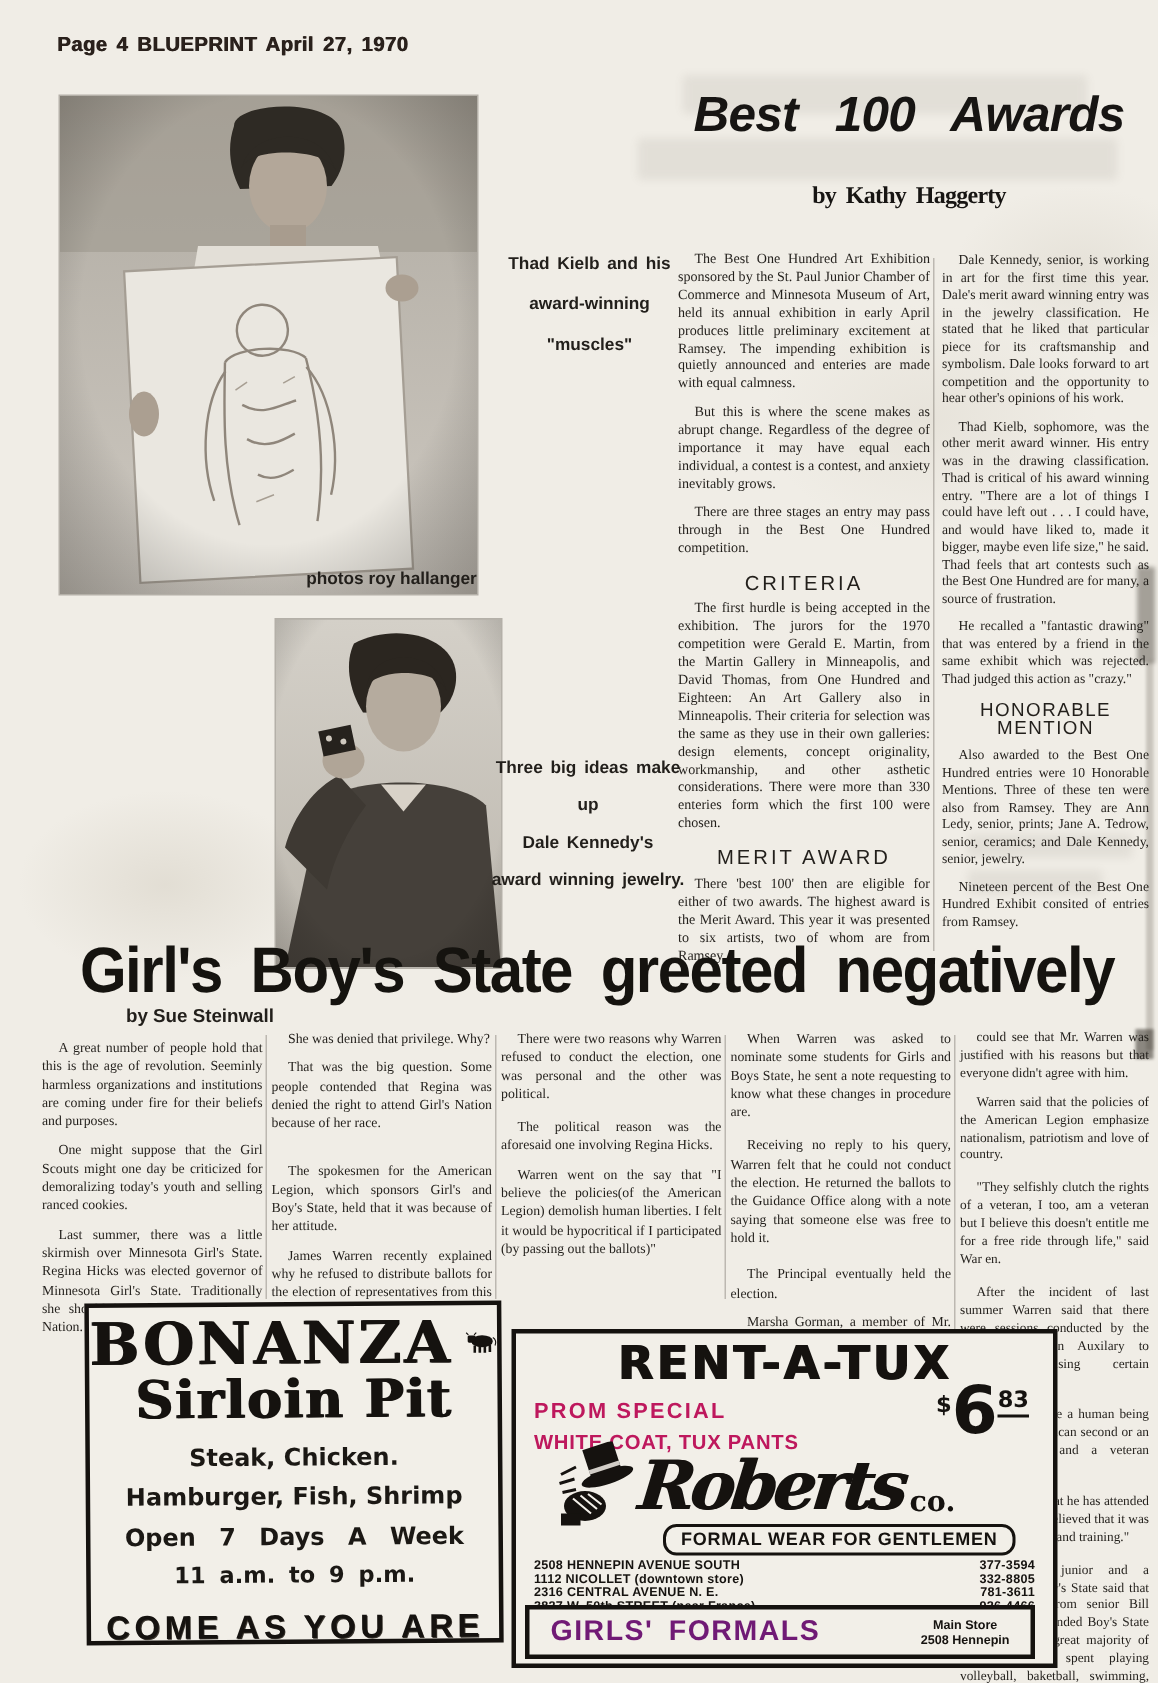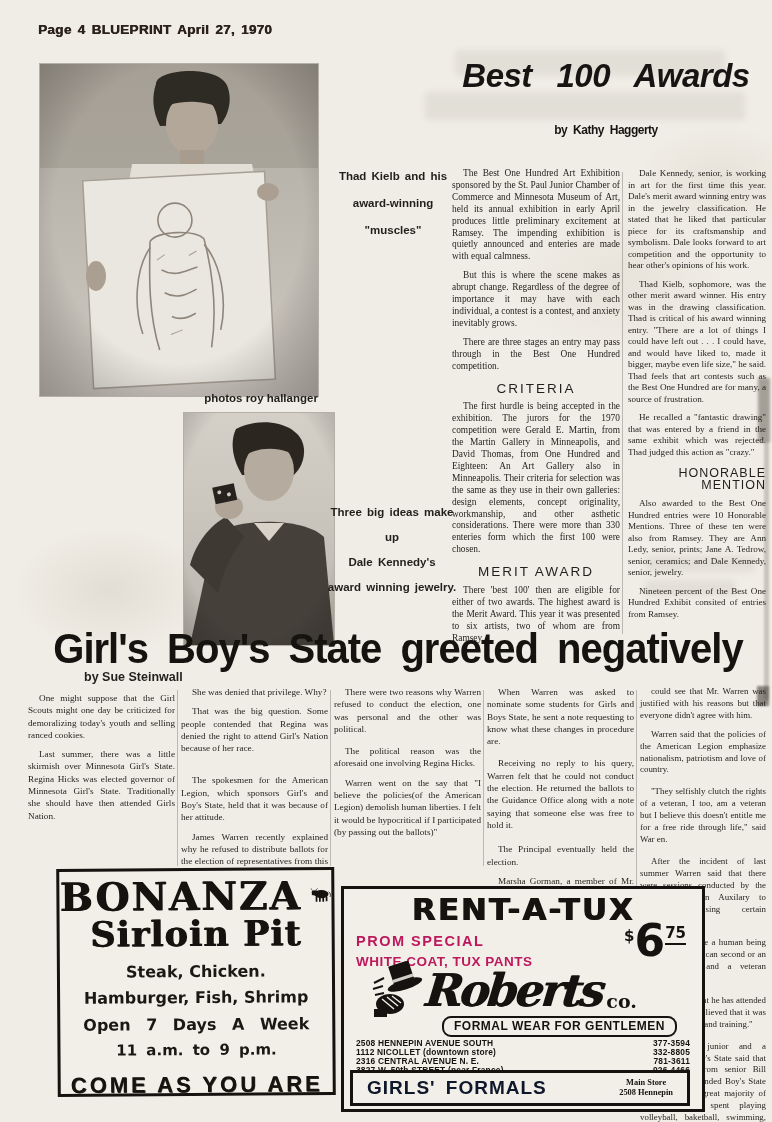--- a/index.html
+++ b/index.html
@@ -25,21 +25,21 @@
          text-align:center; word-spacing:2px; }
   .vrule { position:absolute; width:1px; background:rgba(70,64,56,.30); }
   .ghost { position:absolute; background:#6f695f; opacity:.10; filter:blur(3px); border-radius:3px; }
 
   .masthead { font-family:"Liberation Sans", sans-serif; font-weight:700; font-size:13.5px;
               letter-spacing:.3px; word-spacing:2px; color:#2a211c; text-shadow:.5px 0 0 #2a211c; }
 
   .hl1 { font-family:"Liberation Sans", sans-serif; font-weight:700; font-style:italic;
          font-size:33px; line-height:47px; word-spacing:16px; letter-spacing:-.5px;
          text-align:center; color:#171513; }
-  .hl1-by { font-style:normal; font-weight:700; font-size:12px; word-spacing:3px; margin-top:8px; }
+  .hl1-by { font-style:normal; font-weight:700; font-size:16px; word-spacing:3px; margin-top:8px;font-family:Liberation Serif, serif; }
 
   .hl2 { font-family:"Liberation Sans", sans-serif; font-weight:700; font-size:40px;
          letter-spacing:-1px; word-spacing:9px; white-space:nowrap; text-align:center;
          transform:scaleY(1.07); transform-origin:top; color:#15130f; }
   .by2 { font-family:"Liberation Sans", sans-serif; font-weight:700; font-size:12.5px; }
 
   
   .bonanza { border:3px solid #15120f; background:#f2efe8; transform:rotate(-.4deg);
              text-align:center; overflow:hidden; z-index:5; }
   .bz-name { font-family:"DejaVu Serif", serif; font-weight:900; font-size:39px; letter-spacing:2px;
@@ -79,22 +79,22 @@
                padding:1px 10px 2px; font-family:"Liberation Sans", sans-serif; font-weight:700;
                font-size:12px; letter-spacing:.5px; color:#15120f; background:#f2efe8; }
   .tux-addr { position:absolute; top:150px; left:12px; width:334px; }
   .tux-addr .row { display:flex; justify-content:space-between;
                font-family:"Liberation Sans", sans-serif; font-weight:700; font-size:8.4px;
                line-height:8.9px; letter-spacing:.2px; color:#15120f; }
   .girls-box { position:absolute; top:181px; left:6px; width:340px; height:36px;
                border:3px solid #15120f; display:flex; justify-content:space-between;
                align-items:center; padding:2px 14px; background:#f2efe8; }
   .girls-name { font-family:"Liberation Sans", sans-serif; font-weight:700; font-size:19px;
-               letter-spacing:1px; word-spacing:4px; color:#0f172a; }
-  .girls-store { font-family:Liberation Serif, serif; font-weight:700; font-size:8.4px;
+               letter-spacing:1px; word-spacing:4px; color:#701a75; }
+  .girls-store { font-family:Liberation Sans, sans-serif; font-weight:700; font-size:8.4px;
                text-align:center; line-height:10px; color:#15120f; }
 
   .photo-frame { box-shadow:0 0 0 1px rgba(90,84,74,.4); }
   .credit { font-family:"Liberation Sans", sans-serif; font-weight:700; font-size:11.5px; }
   .edge { position:absolute; pointer-events:none; }
 </style>
 </head>
 <body>
 
 <div class="abs masthead" style="left:38px; top:22px;">Page 4 BLUEPRINT April 27, 1970</div>
@@ -144,21 +144,21 @@
           <path d="M150,192 L158,188"></path>
           <path d="M128,270 L140,266"></path>
       </g>
     </g>
     <ellipse cx="56" cy="212" rx="10" ry="15" fill="#ab9f91"></ellipse>
     <ellipse cx="228" cy="128" rx="11" ry="9" fill="#ab9f91"></ellipse>
     <rect width="278" height="332" fill="url(#vig1)"></rect>
   </svg>
 </div>
 
-<div class="abs credit" style="left:196px; top:392px; width:130px; text-align:center;">photos roy hallanger</div>
+<div class="abs credit" style="left:196px; top:380px; width:130px; text-align:center;">photos roy hallanger</div>
 
 <div class="abs photo-frame" style="left:184px; top:413px; width:150px; height:232px;">
   <svg width="150" height="232" viewBox="0 0 150 232">
     <defs>
       <linearGradient id="pbg2" x1="0" y1="0" x2="0" y2="1">
         <stop offset="0" stop-color="#d4d0c8"></stop>
           <stop offset="1" stop-color="#bcb7ae"></stop>
       </linearGradient>
       <radialGradient id="vig2" cx=".5" cy=".45" r=".8">
         <stop offset=".65" stop-color="rgba(0,0,0,0)"></stop>
@@ -195,46 +195,47 @@
 <div class="abs cap" style="left:322px; top:500px; width:140px; line-height:25px;">
   <div>Three big ideas make up</div>
   <div>Dale Kennedy's</div>
   <div>award winning jewelry.</div>
 </div>
 
 <div class="vrule" style="left:622px; top:172px; height:462px;"></div>
 
 <div class="abs body-txt a1c" style="left:452px; top:168px; width:168px; height:478px; overflow:hidden;">
   <p>The Best One Hundred Art Exhibition sponsored by the St. Paul Junior Chamber of Commerce and Minnesota Museum of Art, held its annual exhibition in early April produces little preliminary excitement at Ramsey. The impending exhibition is quietly announced and enteries are made with equal calmness.</p>
-  <p>But this is where the scene makes as abrupt change. Regardless of the degree of importance it may have with each individual, a contest is a contest, and anxiety inevitably grows.</p>
+  <p>But this is where the scene makes as abrupt change. Regardless of the degree of importance it may have equal each individual, a contest is a contest, and anxiety inevitably grows.</p>
   <p>There are three stages an entry may pass through in the Best One Hundred competition.</p>
   <div class="sec-head">CRITERIA</div>
   <p>The first hurdle is being accepted in the exhibition. The jurors for the 1970 competition were Gerald E. Martin, from the Martin Gallery in Minneapolis, and David Thomas, from One Hundred and Eighteen: An Art Gallery also in Minneapolis. Their criteria for selection was the same as they use in their own galleries: design elements, concept originality, workmanship, and other asthetic considerations. There were more than 330 enteries form which the first 100 were chosen.</p>
   <div class="sec-head">MERIT AWARD</div>
   <p>There 'best 100' then are eligible for either of two awards. The highest award is the Merit Award. This year it was presented to six artists, two of whom are from Ramsey.</p>
 </div>
 
 <div class="abs body-txt a1c" style="left:628px; top:168px; width:138px; height:466px; overflow:hidden; font-size:9.1px; line-height:11.5px;">
   <p>Dale Kennedy, senior, is working in art for the first time this year. Dale's merit award winning entry was in the jewelry classification. He stated that he liked that particular piece for its craftsmanship and symbolism. Dale looks forward to art competition and the opportunity to hear other's opinions of his work.</p>
   <p>Thad Kielb, sophomore, was the other merit award winner. His entry was in the drawing classification. Thad is critical of his award winning entry. "There are a lot of things I could have left out . . . I could have, and would have liked to, made it bigger, maybe even life size," he said. Thad feels that art contests such as the Best One Hundred are for many, a source of frustration.</p>
   <p>He recalled a "fantastic drawing" that was entered by a friend in the same exhibit which was rejected. Thad judged this action as "crazy."</p>
-  <div class="sec-head" style="font-size:12.5px; letter-spacing:1px;text-align:right;">HONORABLE MENTION</div>
+  <div class="sec-head" style="font-size:12.5px; letter-spacing:1px;">HONORABLE MENTION</div>
   <p>Also awarded to the Best One Hundred entries were 10 Honorable Mentions. Three of these ten were also from Ramsey. They are Ann Ledy, senior, prints; Jane A. Tedrow, senior, ceramics; and Dale Kennedy, senior, jewelry.</p>
   <p>Nineteen percent of the Best One Hundred Exhibit consited of entries from Ramsey.</p>
 </div>
 
 <div class="abs hl2" style="left:26px; top:624px; width:744px;">Girl's Boy's State greeted negatively</div>
 <div class="abs by2" style="left:84px; top:670px;">by Sue Steinwall</div>
 
 <div class="vrule" style="left:177px; top:690px; height:176px;"></div>
 <div class="vrule" style="left:330px; top:690px; height:176px;"></div>
 <div class="vrule" style="left:483px; top:690px; height:176px;"></div>
 <div class="vrule" style="left:636px; top:690px; height:412px;"></div>
 
 <div class="abs body-txt a2c" style="left:28px; top:692px; width:147px; z-index:1;">
+  <p>A great number of people hold that this is the age of revolution. Seeminly harmless organizations and institutions are coming under fire for their beliefs and purposes.</p>
   <p>One might suppose that the Girl Scouts might one day be criticized for demoralizing today's youth and selling ranced cookies.</p>
   <p>Last summer, there was a little skirmish over Minnesota Girl's State. Regina Hicks was elected governor of Minnesota Girl's State. Traditionally she should have then attended Girls Nation.</p>
 </div>
 <div class="abs body-txt a2c" style="left:181px; top:686px; width:147px; z-index:1;">
   <p>She was denied that privilege. Why?</p>
   <p>That was the big question. Some people contended that Regina was denied the right to attend Girl's Nation because of her race.</p>
   <p style="margin-top:20px">The spokesmen for the American Legion, which sponsors Girl's and Boy's State, held that it was because of her attitude.</p>
   <p>James Warren recently explained why he refused to distribute ballots for the election of representatives from this school to Boys and Girls State.</p>
 </div>
 <div class="abs body-txt a2c" style="left:334px; top:686px; width:147px; z-index:1;">
@@ -283,21 +284,21 @@
 
 <div class="abs tux" style="left:341px; top:886px; width:364px; height:226px;">
   <div class="tux-title">RENT-A-TUX</div>
   <div class="tux-promo">
     <div class="p1">PROM SPECIAL</div>
     <div class="p2">WHITE COAT, TUX PANTS</div>
   </div>
   <div class="tux-price">
     <span class="dollar">$</span>
     <span class="whole">6</span>
-    <span class="cents">75</span>
+    <span class="cents">83</span>
   </div>
   <div class="tux-logo">
     <svg width="54" height="58" viewBox="0 0 54 58">
       <path d="M4,22 L14,17 M3,28 L13,25 M5,34 L14,32" stroke="#15120f" stroke-width="2"></path>
       <g transform="rotate(-18 32 16)">
         <rect x="22" y="2" width="21" height="21" fill="#15120f"></rect>
         <ellipse cx="32.5" cy="24" rx="18" ry="5" fill="#15120f"></ellipse>
         <rect x="22" y="16" width="21" height="3" fill="#f2efe8" opacity=".85"></rect>
       </g>
       <ellipse cx="20" cy="43" rx="14" ry="10" fill="#15120f"></ellipse>

